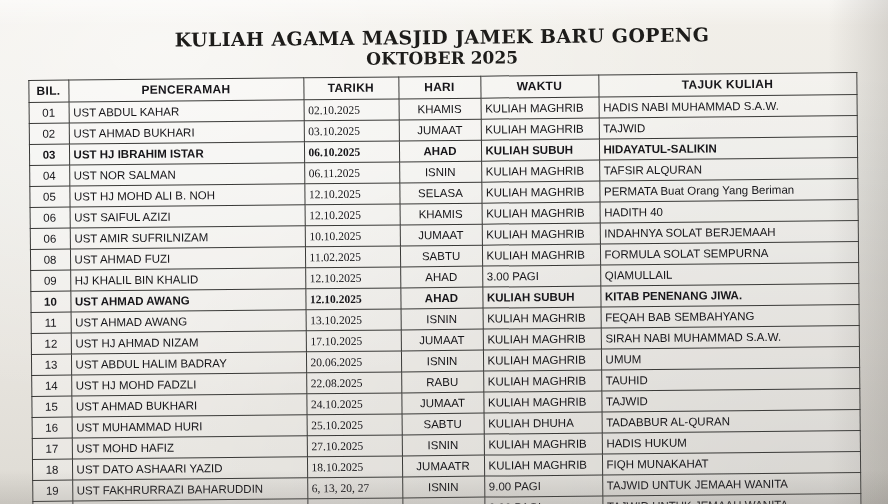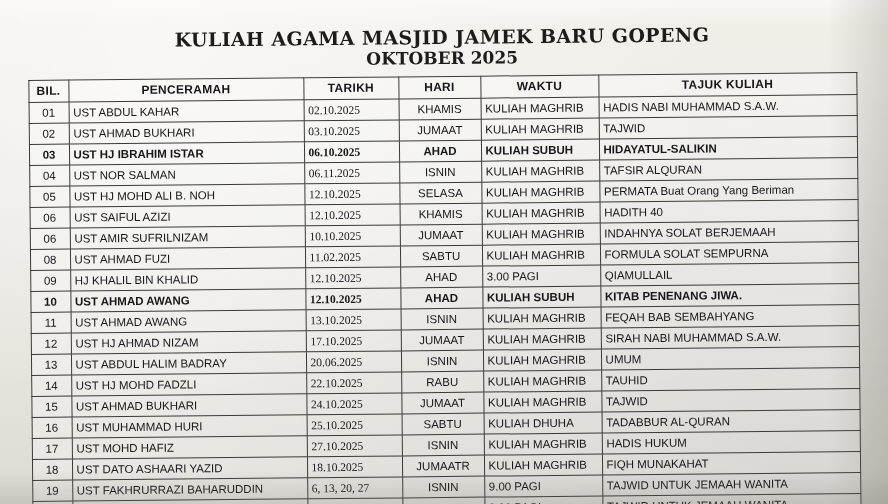--- a/index.html
+++ b/index.html
@@ -253,21 +253,21 @@
           <td class="bil">13</td>
           <td class="penceramah">UST ABDUL HALIM BADRAY</td>
           <td class="tarikh">20.06.2025</td>
           <td class="hari">ISNIN</td>
           <td class="waktu">KULIAH MAGHRIB</td>
           <td class="tajuk">UMUM</td>
         </tr>
         <tr>
           <td class="bil">14</td>
           <td class="penceramah">UST HJ MOHD FADZLI</td>
-          <td class="tarikh">22.10.2025</td>
+          <td class="tarikh">22.08.2025</td>
           <td class="hari">RABU</td>
           <td class="waktu">KULIAH MAGHRIB</td>
           <td class="tajuk">TAUHID</td>
         </tr>
         <tr>
           <td class="bil">15</td>
           <td class="penceramah">UST AHMAD BUKHARI</td>
           <td class="tarikh">24.10.2025</td>
           <td class="hari">JUMAAT</td>
           <td class="waktu">KULIAH MAGHRIB</td>

